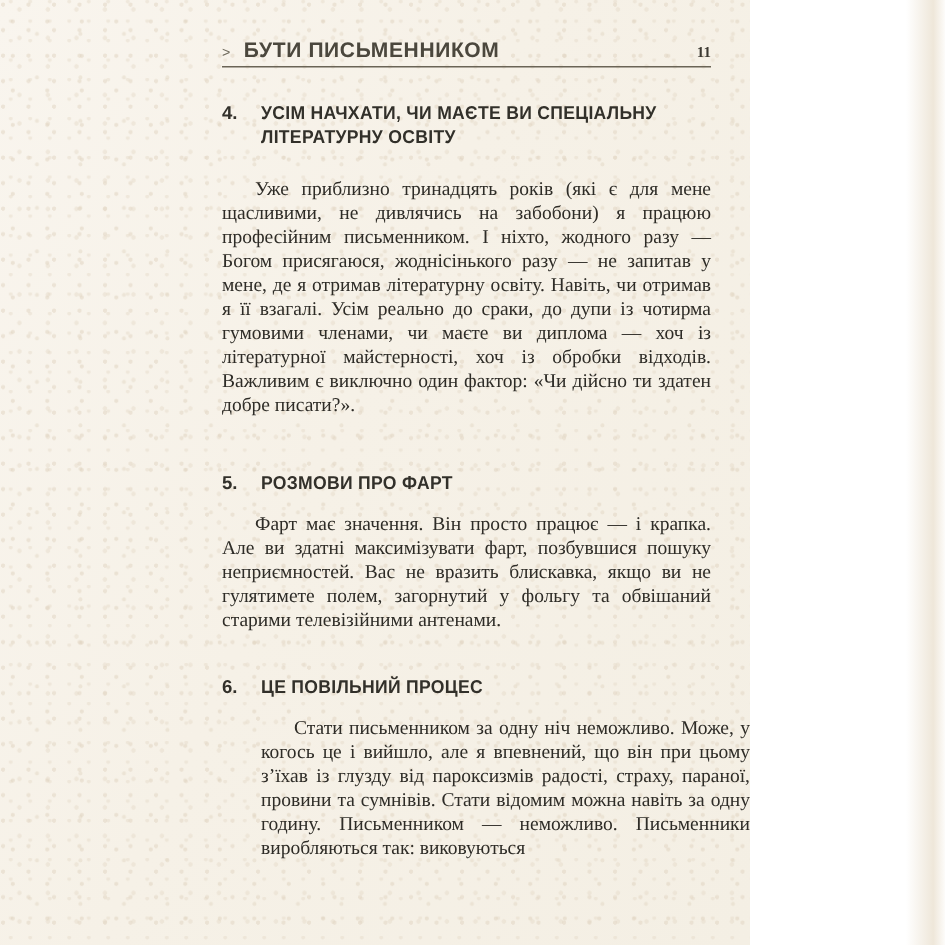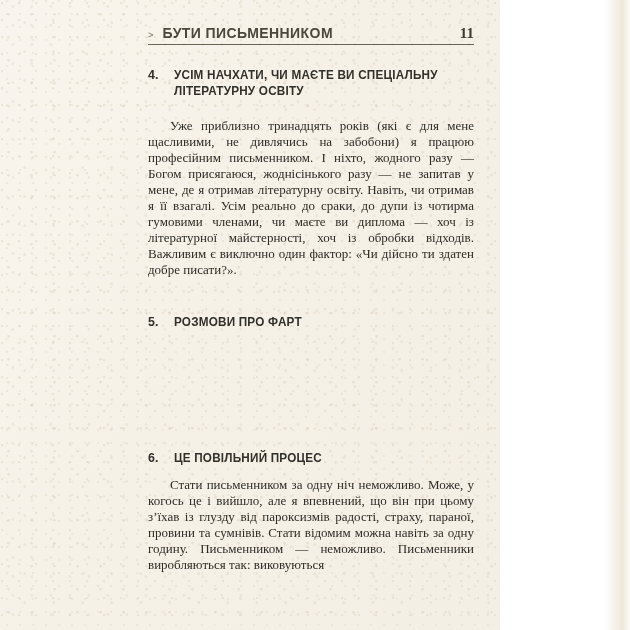--- a/index.html
+++ b/index.html
@@ -78,21 +78,21 @@
     font-family: "Liberation Sans", sans-serif;
     font-weight: 700;
     font-size: 14px;
     letter-spacing: 0.42px;
     color: #4b473d;
     white-space: nowrap;
   }
   .rh-folio {
     font-family: "Liberation Serif", serif;
     font-weight: 700;
-    font-size: 15px;
+    font-size: 10px;
     color: #3d3a32;
     line-height: 1;
   }
 
   
   .section-heading {
     display: flex;
     align-items: flex-start;
     margin: 0;
     color: #32302a;
@@ -130,21 +130,21 @@
   }
 
   
   .blk { position: absolute; left: 148px; width: 326px; }
 
   #heading-4   { top: 68px; }
   #par-1       { top: 118px; }
   #heading-5   { top: 315px; }
   #par-2       { top: 341px; }
   #heading-6   { top: 451px; }
-  #par-3       { top: 477px; }
+  #par-3       { top: 477px; margin-left: 26px; }
 </style>
 </head>
 <body>
 
 <div id="page-root">
 
   <div class="book-page"></div>
   <div class="page-edge-shade"></div>
 
   <div class="running-head">
@@ -168,20 +168,23 @@
     <p class="body-par">Уже приблизно тринадцять років (які є для мене щасливими, не дивлячись на забобони) я працюю професійним письменником. І ніхто, жодного разу — Богом присягаюся, жоднісінького разу — не запитав у мене, де я отримав літературну освіту. Навіть, чи отримав я її взагалі. Усім реально до сраки, до дупи із чотирма гумовими членами, чи маєте ви диплома — хоч із літературної майстерності, хоч із обробки від­ходів. Важливим є виключно один фактор: «Чи дійсно ти здатен добре писати?».</p>
   </div>
 
   <div class="blk" id="heading-5">
     <div class="section-heading">
       <span class="sh-num">5.</span>
       <span class="sh-text">РОЗМОВИ ПРО ФАРТ</span>
     </div>
   </div>
 
+  <div class="blk" id="par-2">
+    <p class="body-par">Фарт має значення. Він просто працює — і крап­ка. Але ви здатні максимізувати фарт, позбувшися по­шуку неприємностей. Вас не вразить блискавка, якщо ви не гулятимете полем, загорнутий у фольгу та обві­шаний старими телевізійними антенами.</p>
+  </div>
 
   <div class="blk" id="heading-6">
     <div class="section-heading">
       <span class="sh-num">6.</span>
       <span class="sh-text">ЦЕ ПОВІЛЬНИЙ ПРОЦЕС</span>
     </div>
   </div>
 
   <div class="blk" id="par-3">
     <p class="body-par">Стати письменником за одну ніч неможливо. Може, у когось це і вийшло, але я впевнений, що він при цьому з’їхав із глузду від пароксизмів радості, страху, параної, провини та сумнівів. Стати відомим можна навіть за одну годину. Письменником — немож­ливо. Письменники виробляються так: виковуються</p>

